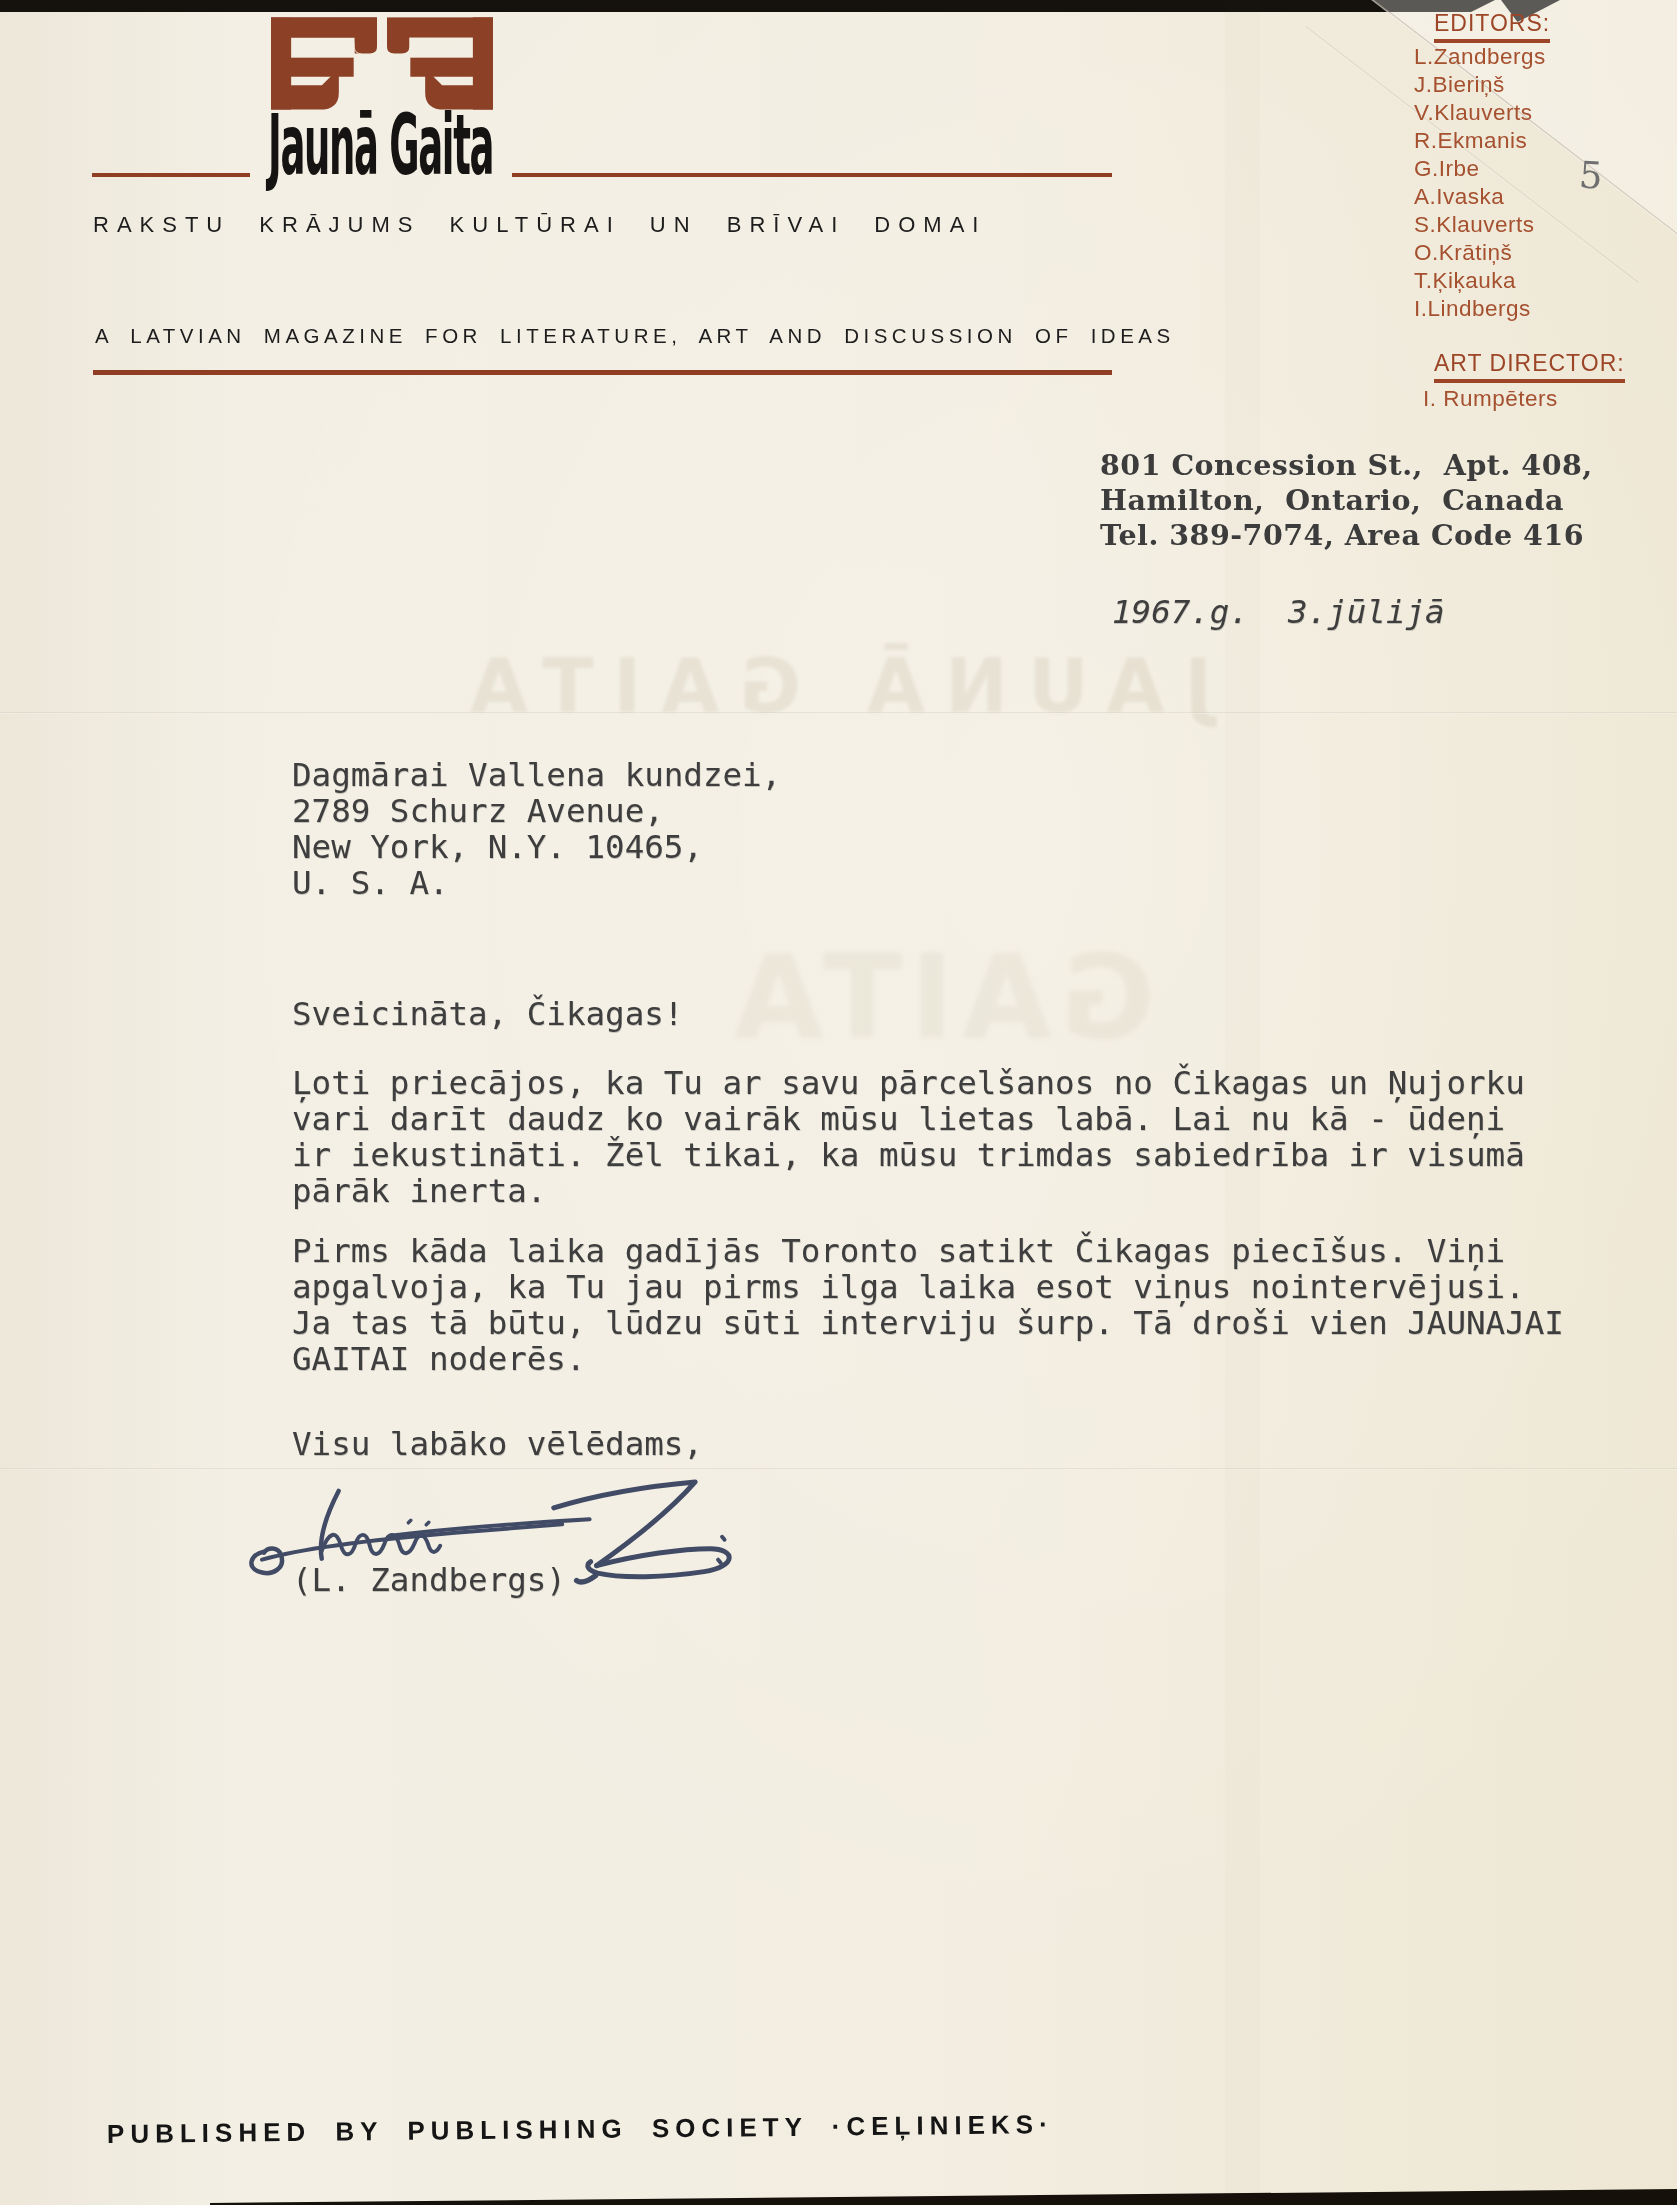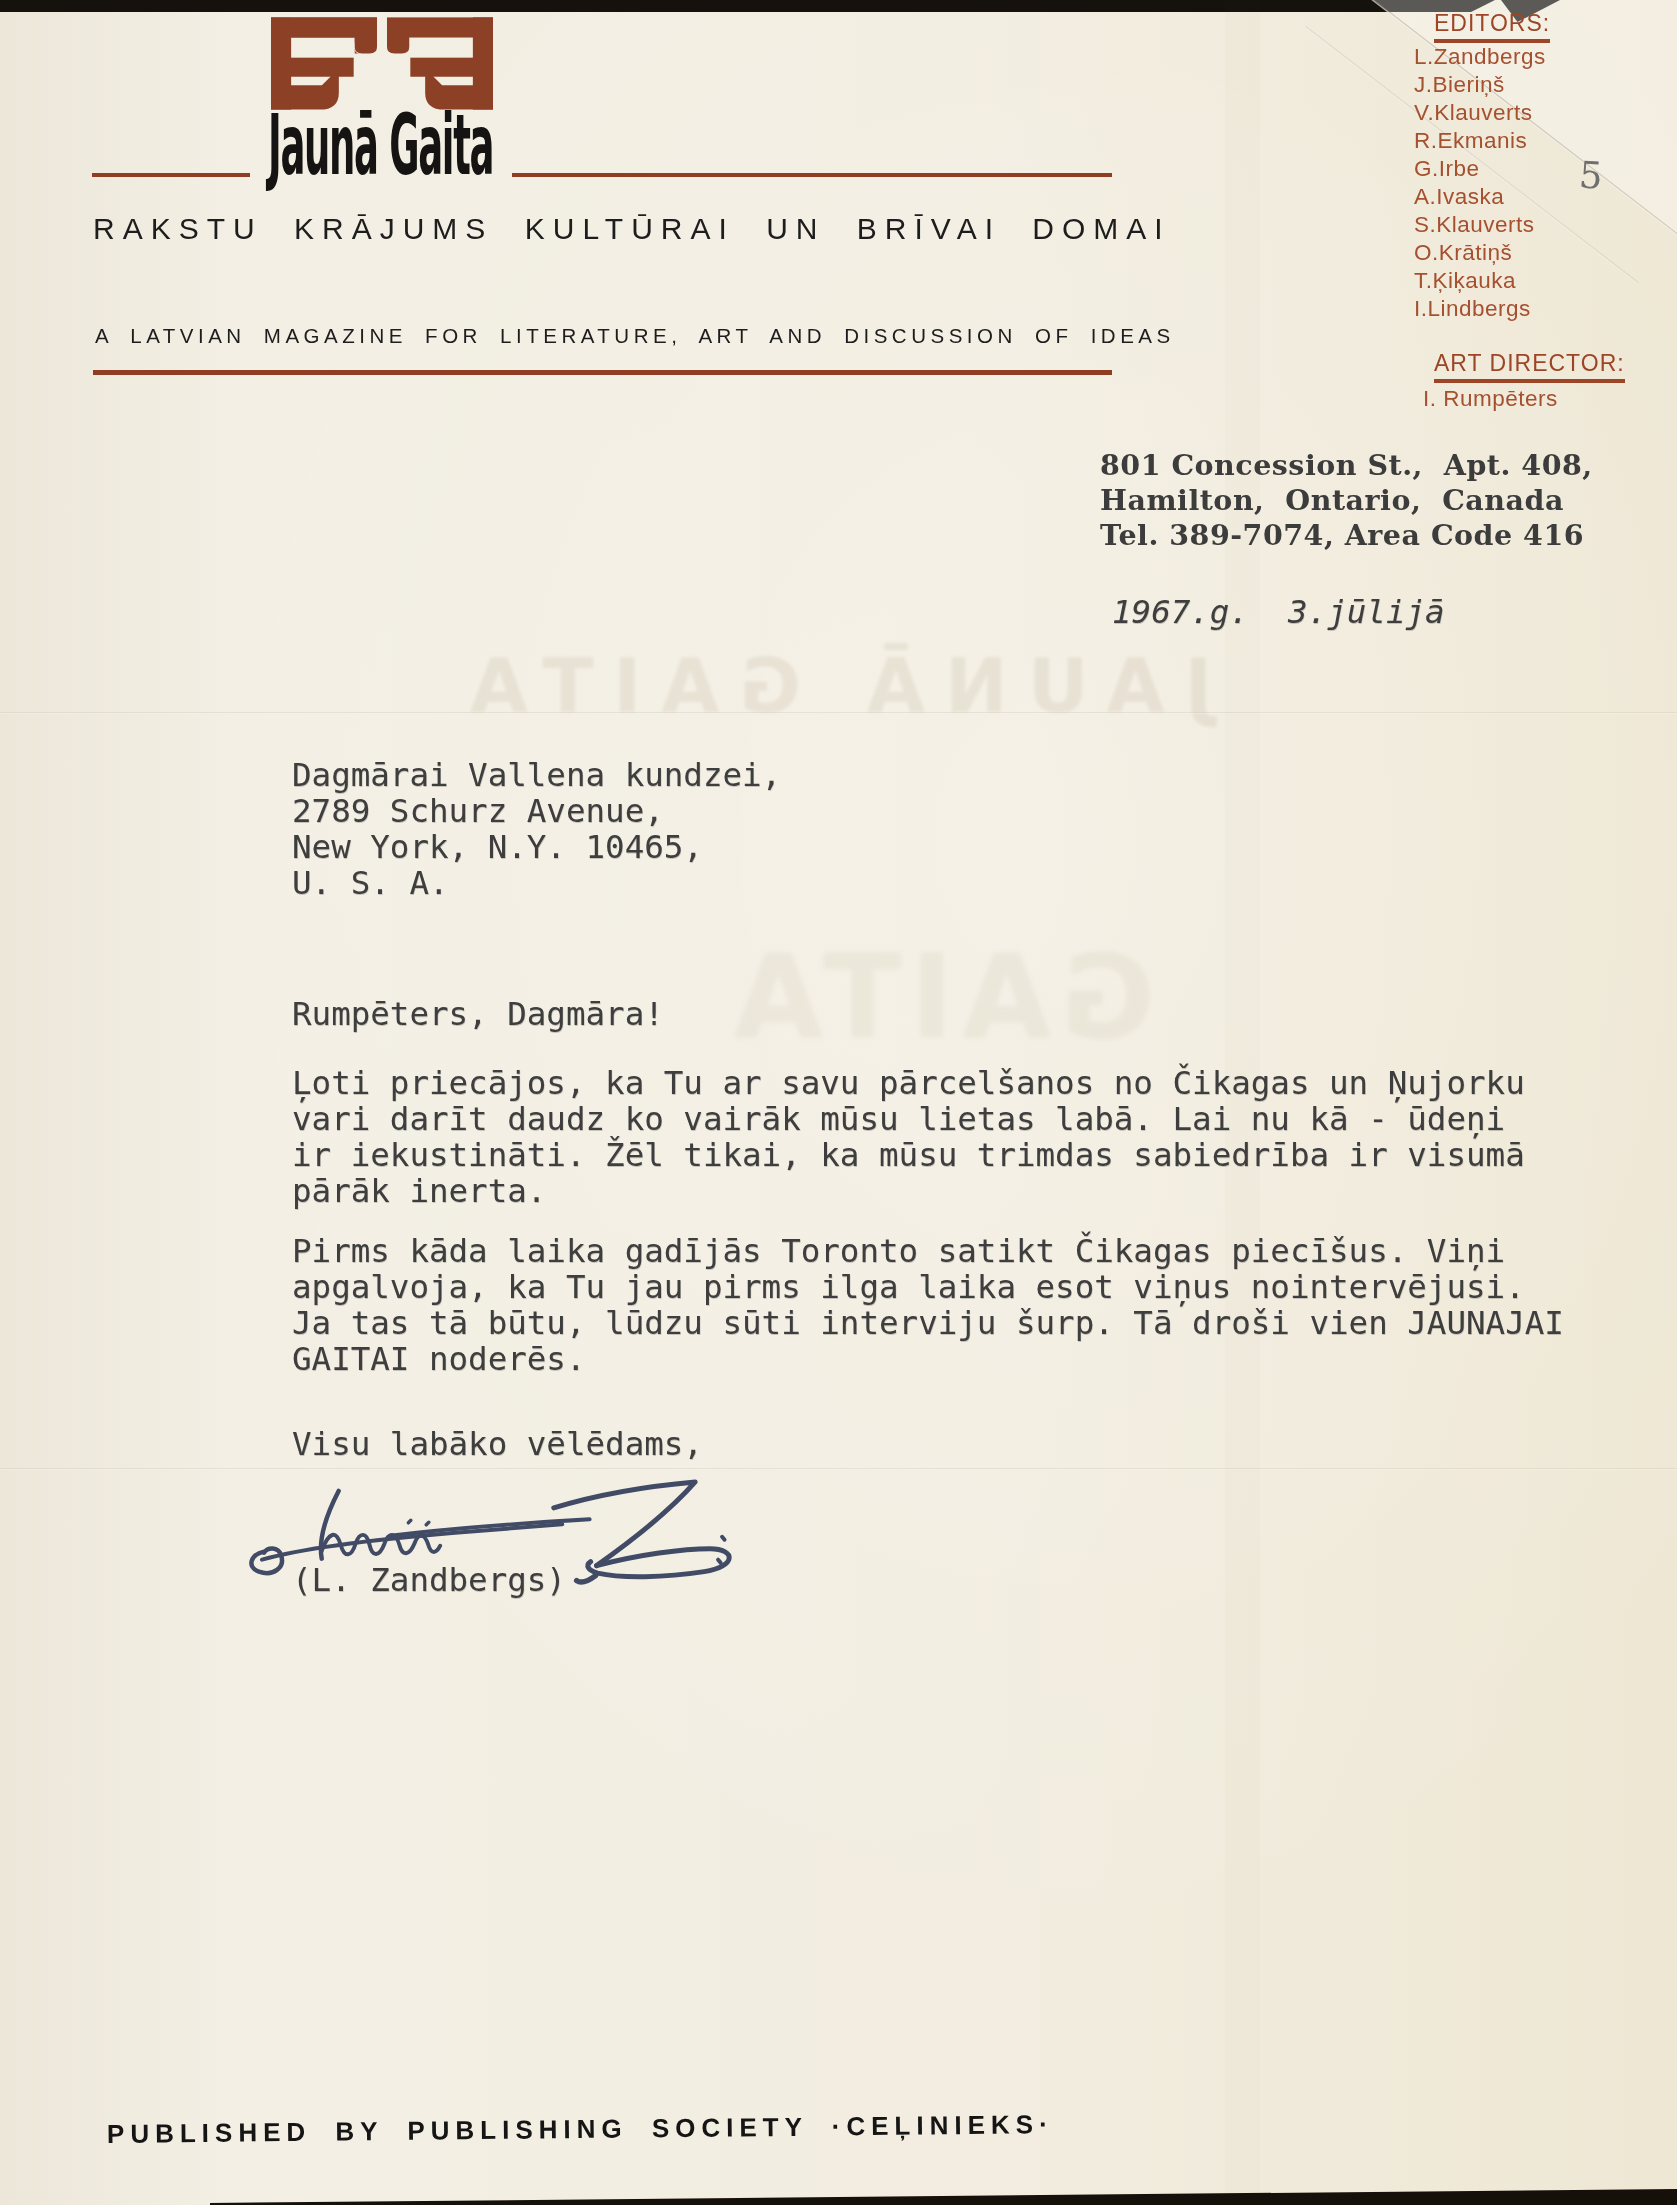--- a/index.html
+++ b/index.html
@@ -33,21 +33,21 @@
   .streak{position:absolute;top:0;height:2205px;width:35px;background:rgba(90,80,55,0.02);}
 
   
   .gg{position:absolute;top:17px;}
   .gg.left{left:271px;}
   .gg.right{left:387px;transform:scaleX(-1);}
   .logotype{position:absolute;left:268px;top:103px;color:#161412;
     font-family:"DejaVu Sans",sans-serif;font-weight:bold;font-size:84px;line-height:1;
     letter-spacing:-3px;transform:scaleX(0.44);transform-origin:left top;white-space:nowrap;}
   .rule-red{position:absolute;background:#8f3e24;}
-  .tag-lv{position:absolute;left:93px;top:212px;color:#1d1d1d;font-size:30px;
+  .tag-lv{position:absolute;left:93px;top:212px;color:#1d1d1d;font-size:22px;
     letter-spacing:8px;word-spacing:15px;white-space:nowrap;}
   .tag-en{position:absolute;left:95px;top:324px;color:#1d1d1d;font-size:20.5px;
     letter-spacing:4.5px;word-spacing:8px;white-space:nowrap;text-align:center;}
 
   
   .ed-head{position:absolute;left:1414px;color:#9c4527;font-size:23px;letter-spacing:1px;
     border-bottom:4px solid #9c4527;padding-bottom:1.5px;white-space:nowrap;margin-left:20px;}
   .ed-name{position:absolute;left:1414px;color:#a5502f;font-size:22.5px;letter-spacing:0.5px;white-space:nowrap;text-align:right;}
   .pencil-5{position:absolute;left:1579px;top:154px;color:#6f6f6f;font-size:37px;
     font-family:"DejaVu Serif",serif;transform:rotate(4deg);}
@@ -136,21 +136,21 @@
   <div class="stamp" style="top:448px;">801 Concession St.,  Apt. 408,</div>
   <div class="stamp" style="top:483px;">Hamilton,  Ontario,  Canada</div>
   <div class="stamp" style="top:518px;">Tel. 389-7074, Area Code 416</div>
   <div class="mono" style="left:1112px;top:595px;font-style:italic;">1967.g.  3.jūlijā</div>
 
   <div class="mono" style="left:292px;top:758px;">Dagmārai Vallena kundzei,</div>
   <div class="mono" style="left:292px;top:794px;">2789 Schurz Avenue,</div>
   <div class="mono" style="left:292px;top:830px;">New York, N.Y. 10465,</div>
   <div class="mono" style="left:292px;top:866px;">U. S. A.</div>
 
-  <div class="mono" style="left:292px;top:997px;">Rumpēters, Dagmāra!</div>
+  <div class="mono" style="left:292px;top:997px;">Sveicināta, Čikagas!</div>
 
   <div class="mono" style="left:292px;top:1066px;">Ļoti priecājos, ka Tu ar savu pārcelšanos no Čikagas un Ņujorku</div>
   <div class="mono" style="left:292px;top:1102px;">vari darīt daudz ko vairāk mūsu lietas labā. Lai nu kā - ūdeņi</div>
   <div class="mono" style="left:292px;top:1138px;">ir iekustināti. Žēl tikai, ka mūsu trimdas sabiedrība ir visumā</div>
   <div class="mono" style="left:292px;top:1174px;">pārāk inerta.</div>
 
   <div class="mono" style="left:292px;top:1234px;">Pirms kāda laika gadījās Toronto satikt Čikagas piecīšus. Viņi</div>
   <div class="mono" style="left:292px;top:1306px;">Ja tas tā būtu, lūdzu sūti interviju šurp. Tā droši vien JAUNAJAI</div>
   <div class="mono" style="left:292px;top:1270px;">apgalvoja, ka Tu jau pirms ilga laika esot viņus nointervējusi.</div>
   <div class="mono" style="left:292px;top:1342px;">GAITAI noderēs.</div>

